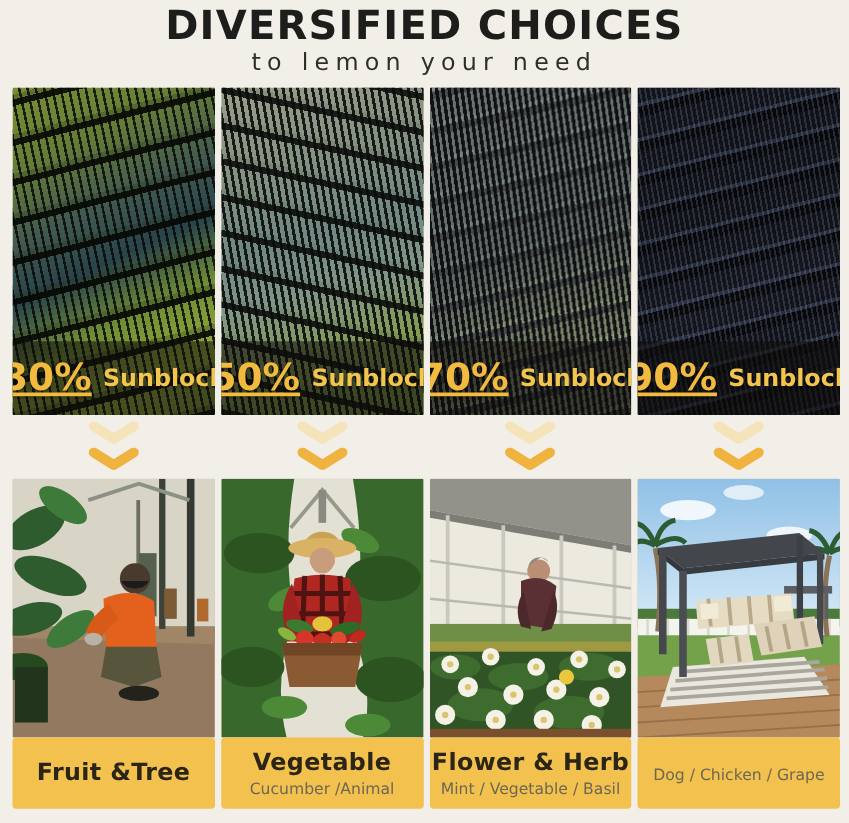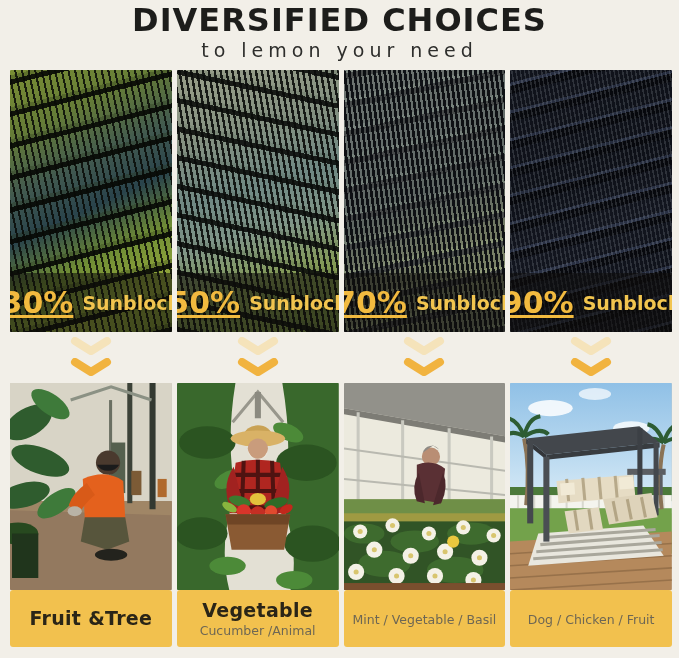--- a/index.html
+++ b/index.html
@@ -382,20 +382,21 @@
 
   <div class="row cards">
     <div class="card">
       <div class="card-title">Fruit &amp;Tree</div>
     </div>
     <div class="card">
       <div class="card-title">Vegetable</div>
       <div class="card-sub">Cucumber /Animal</div>
     </div>
     <div class="card">
+      <div class="card-title">Flower &amp; Herb</div>
       <div class="card-sub">Mint / Vegetable / Basil</div>
     </div>
     <div class="card">
-      <div class="card-sub">Dog / Chicken / Fruit</div>
+      <div class="card-sub">Dog / Chicken / Grape</div>
     </div>
   </div>
 
 </div>
 
 </body></html>

